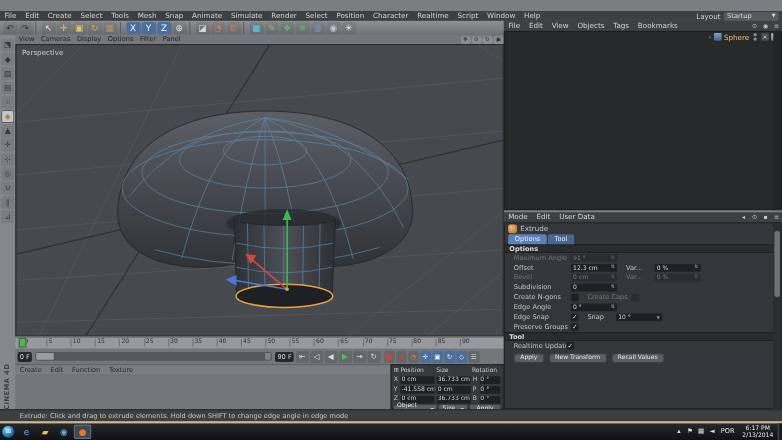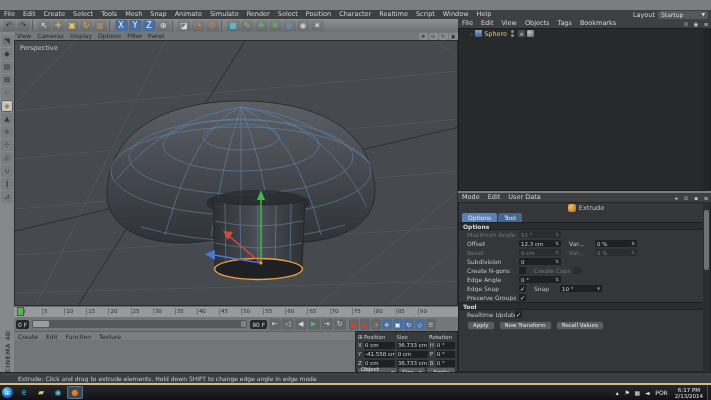--- a/index.html
+++ b/index.html
@@ -49,29 +49,29 @@
   .crow{display:flex;align-items:center;height:8px;margin-bottom:1px;}
   .crow .ax{width:6px;color:#c6c7c9;}
   .cfield{flex:1;height:7px;background:#1f2023;color:#d4d5d7;display:flex;align-items:center;padding:0 1px;margin-right:2px;border-radius:1px;overflow:hidden;white-space:nowrap;}
   .chead{display:flex;height:8px;align-items:center;color:#cbccce;}
   .cbtn{height:8px;background:#5a5d60;color:#e2e3e5;border-radius:2px;display:inline-flex;align-items:center;justify-content:center;padding:0 3px;font-size:5.5px;}
   
   #omheader{left:458px;top:19px;width:253px;height:9px;}
   #omicons{margin-left:auto;display:flex;}
   #omicons .tool,#amicons .tool{width:9px;height:8px;font-size:5.5px;background:transparent;color:#c8c9cb;}
   #omlist{left:458px;top:28px;width:253px;height:163px;background:#28292b;border:1px solid #1c1d1f;}
-  .objrow{display:flex;align-items:center;height:9px;padding-left:11px;}
+  .objrow{display:flex;align-items:center;height:9px;padding-left:4px;justify-content:flex-end;}
   .objicon{width:7px;height:7px;background:linear-gradient(#7fa6c8,#3e618a);border-radius:1px;margin-right:2px;}
   .objname{font-size:6.5px;color:#e7c36d;margin-right:4px;}
   .vdots{display:flex;flex-direction:column;margin-right:4px;}
   .vdots i{width:3px;height:3px;border-radius:50%;background:#8b8e90;margin:0.5px 0;}
   .tagicon{width:7px;height:7px;margin-right:2px;border-radius:1px;display:inline-flex;align-items:center;justify-content:center;font-size:5px;color:#dedfe1;background:#4a4d50;}
   #amheader{left:458px;top:193px;width:253px;height:9px;}
   #ambody{left:458px;top:202px;width:253px;height:170px;background:#353639;border:1px solid #222326;font-size:6.5px;color:#c2c3c5;}
-  #amtitle{display:flex;align-items:center;height:10px;padding-left:3px;justify-content:center;}
+  #amtitle{display:flex;align-items:center;height:10px;padding-left:3px;}
   #amtitle .ticon{width:8px;height:8px;border-radius:2px;background:radial-gradient(circle at 35% 35%,#f0be6a,#b06a20);margin-right:3px;}
   #amtabs{display:flex;padding-left:3px;height:9px;}
   .tab{padding:0 6px;line-height:9px;border-radius:2px 2px 0 0;background:#46678f;color:#e8eef6;margin-right:1px;font-size:6px;}
   .tab.active{background:#5b82b8;}
   .section{height:8px;background:#2b2c2e;border-top:1px solid #1f2022;border-bottom:1px solid #1f2022;font-weight:bold;font-size:6px;color:#d8d9db;padding-left:4px;line-height:8px;}
   .am-row{display:flex;align-items:center;height:9px;padding-left:8px;}
   .am-label{width:52px;font-size:6px;overflow:hidden;white-space:nowrap;}
   .am-label2{width:26px;font-size:6px;margin-left:8px;}
   .am-field{width:42px;height:7px;background:#1f2023;color:#d4d5d7;font-size:5.5px;display:inline-flex;align-items:center;padding:0 2px;border-radius:1px;justify-content:space-between;white-space:nowrap;}
   .am-field .spin{font-size:4.5px;color:#8b8e90;}

